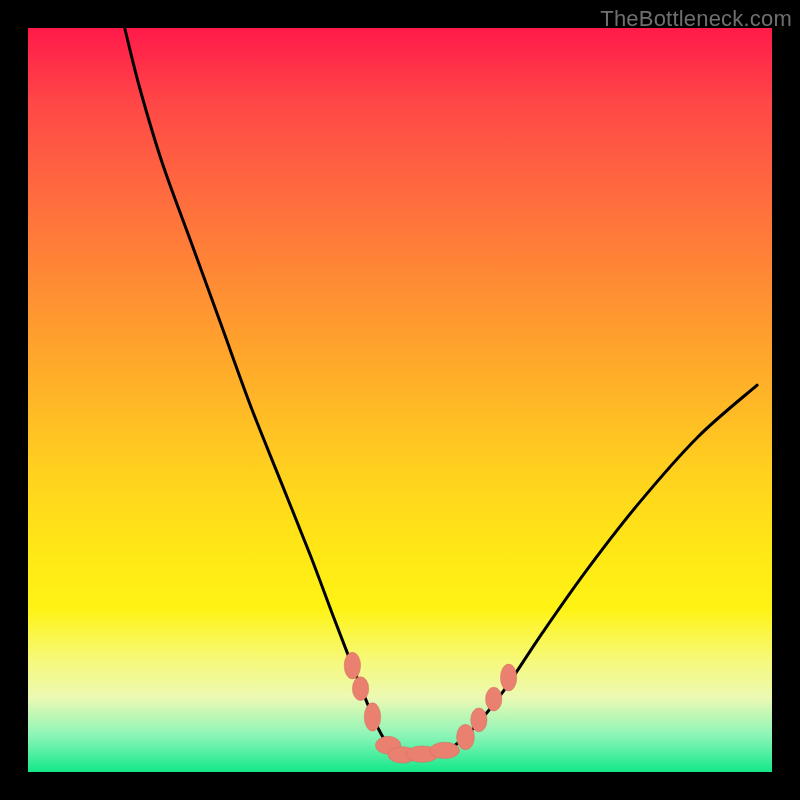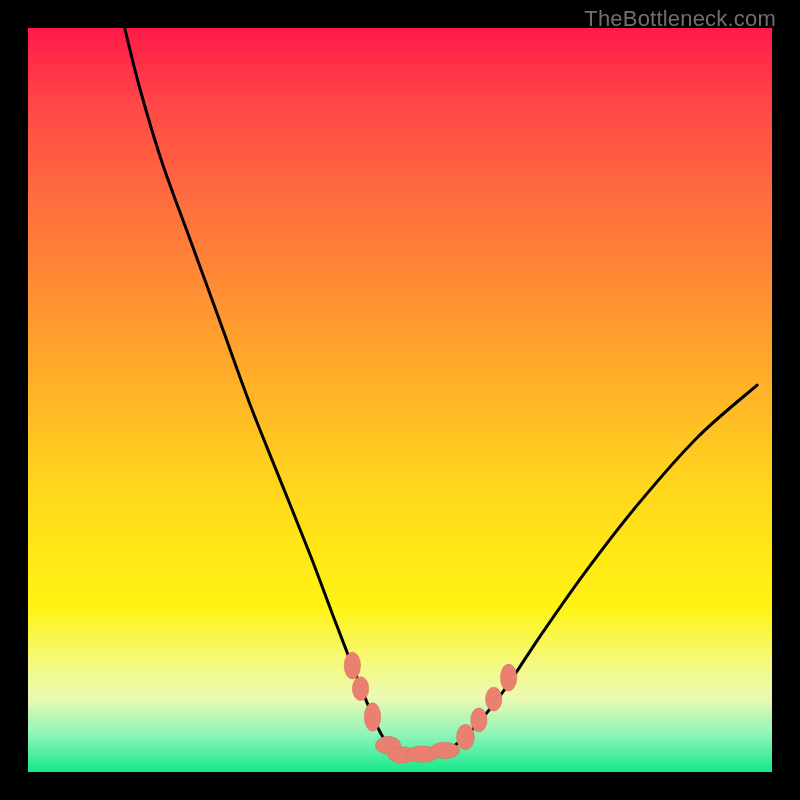--- a/index.html
+++ b/index.html
@@ -28,21 +28,21 @@
       #fff314 78%,
       #f6f97a 85%,
       #ecf9b3 90%,
       #8df5b8 95%,
       #14e889 100%
     );
   }
   .watermark {
     position: absolute;
     top: 6px;
-    right: 24px;
+    right: 8px;
     color: #6f6f6f;
     font-size: 22px;
     letter-spacing: 0.2px;
     user-select: none;
   }
   svg.curve {
     position: absolute;
     left: 0;
     top: 0;
     width: 744px;

